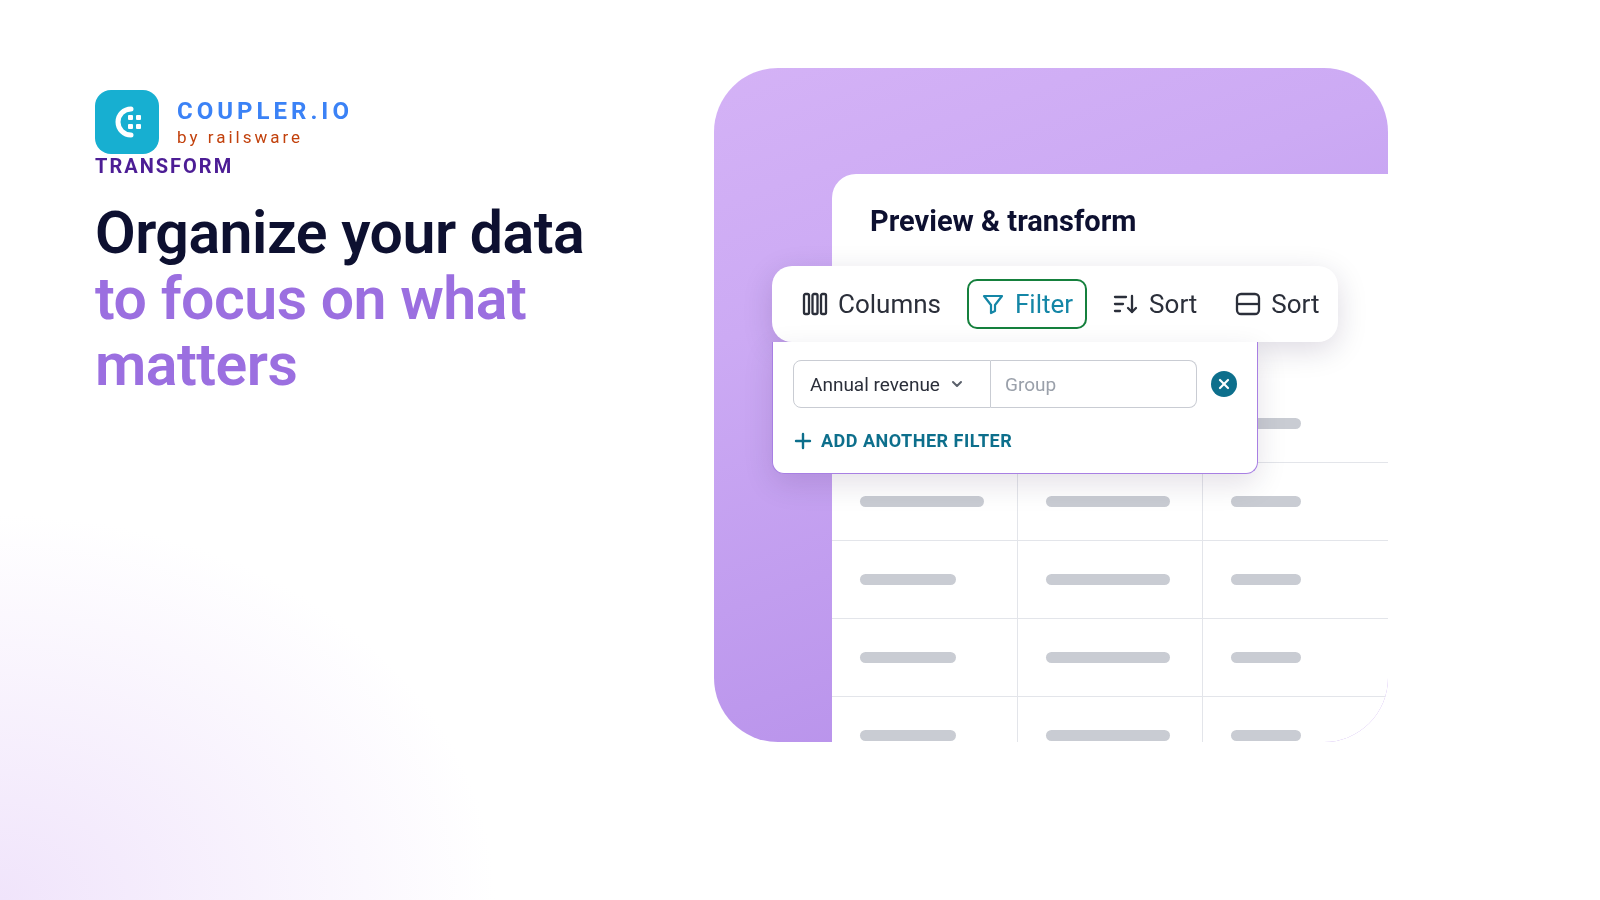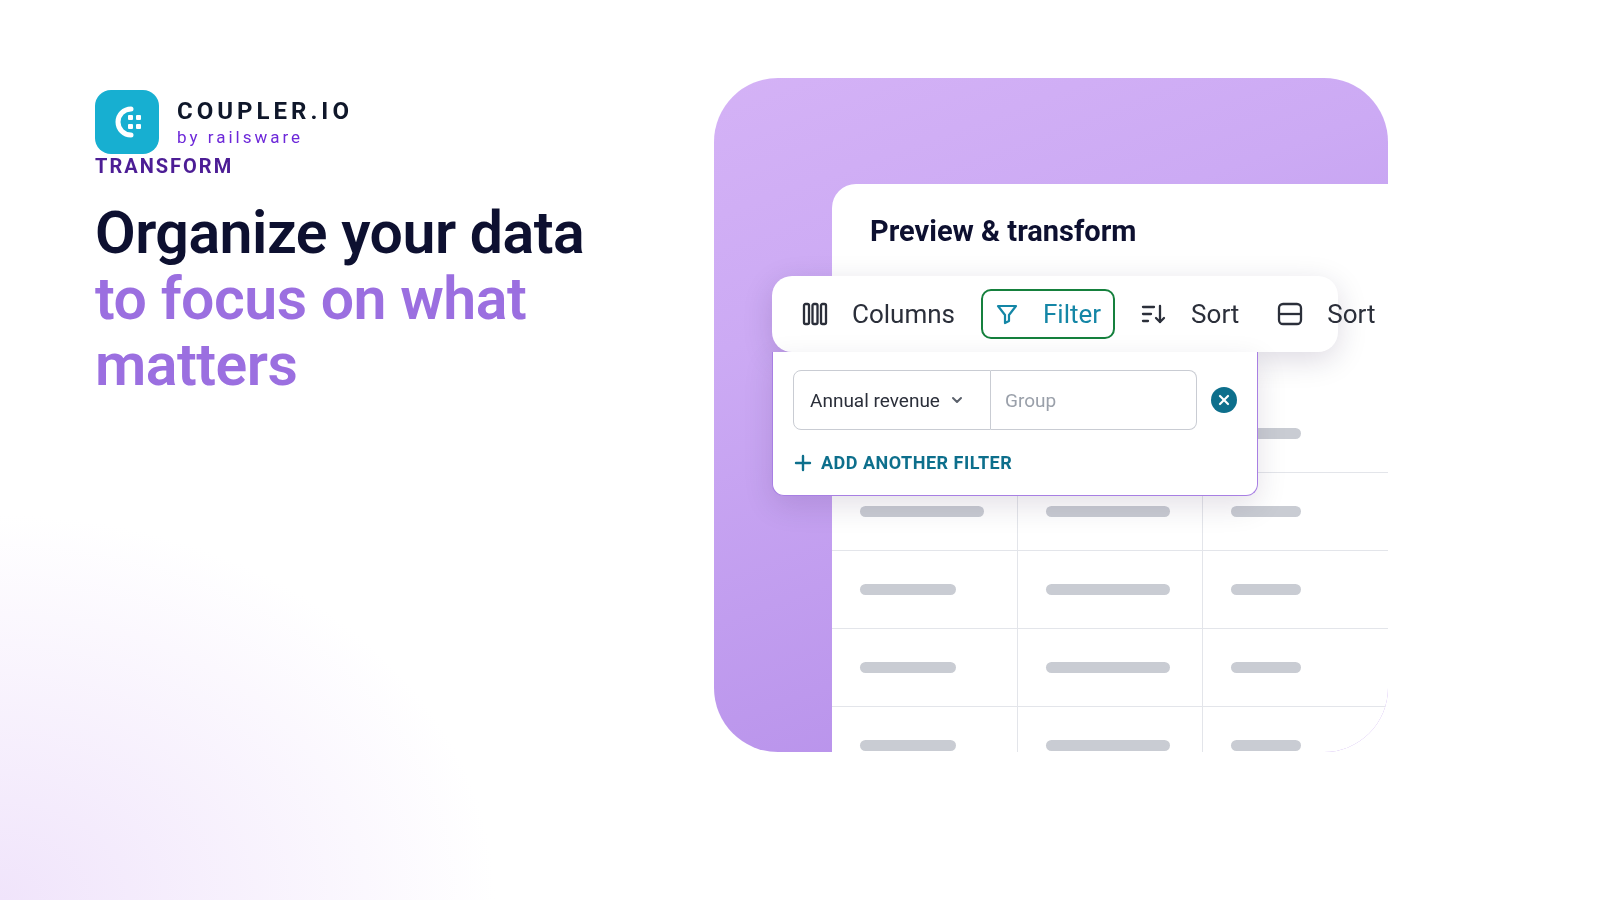--- a/index.html
+++ b/index.html
@@ -29,26 +29,26 @@
     display: flex;
     align-items: center;
     justify-content: center;
   }
   .brand-mark svg { display: block; }
   .brand-text { line-height: 1; }
   .brand-name {
     font-size: 24px;
     font-weight: 700;
     letter-spacing: 4px;
-    color: #0f172a;
+    color: #3b82f6;
   }
   .brand-by {
     font-size: 17px;
     letter-spacing: 3px;
-    color: #6d28d9;
+    color: #c2410c;
     margin-top: 6px;
   }
 
   .eyebrow {
     font-size: 20px;
     font-weight: 700;
     letter-spacing: 2px;
     color: #4c1d95;
   }
   .headline {
@@ -58,21 +58,21 @@
     line-height: 1.12;
     letter-spacing: -0.5px;
     color: #0d1030;
   }
   .headline .accent { color: #9b6fe0; }
 
   
   .panel {
     position: absolute;
     left: 714px;
-    top: 78px;
+    top: 68px;
     width: 674px;
     height: 674px;
     border-radius: 64px;
     background: linear-gradient(160deg, #d4b2f6 0%, #ccaaf4 30%, #b28be8 100%);
     overflow: hidden;
   }
 
   
   .preview-header {
     position: absolute;
@@ -101,21 +101,21 @@
     border-radius: 20px;
     box-shadow: 0 8px 30px rgba(30,10,60,0.15);
     display: flex;
     align-items: center;
     padding: 0 18px;
     gap: 14px;
   }
   .tool {
     display: flex;
     align-items: center;
-    gap: 24px;
+    gap: 10px;
     font-size: 26px;
     color: #2b2f3a;
     padding: 8px 12px;
     border-radius: 10px;
     white-space: nowrap;
   }
   .tool.active {
     border: 2px solid #15803d;
     color: #1486a6;
   }
@@ -133,21 +133,21 @@
     border-radius: 0 0 12px 12px;
     padding: 18px 20px 22px 20px;
     box-shadow: 0 10px 30px rgba(30,10,60,0.12);
   }
   .filter-row {
     display: flex;
     align-items: center;
     gap: 0;
   }
   .select-box, .input-box {
-    height: 60px;
+    height: 48px;
     border: 1.5px solid #c9ccd3;
     display: flex;
     align-items: center;
     font-size: 19px;
   }
   .select-box {
     border-radius: 8px 0 0 8px;
     padding: 0 12px 0 16px;
     color: #2b2f3a;
     gap: 10px;

